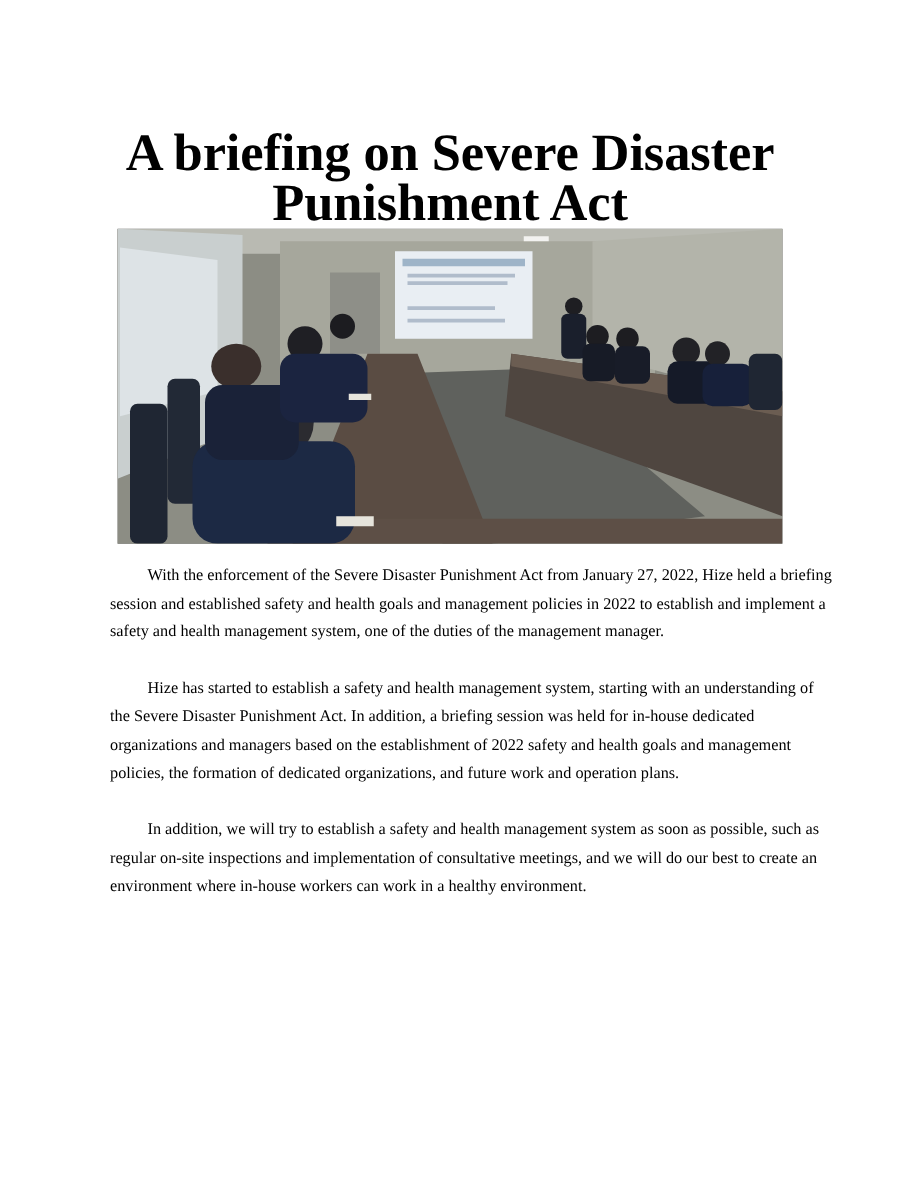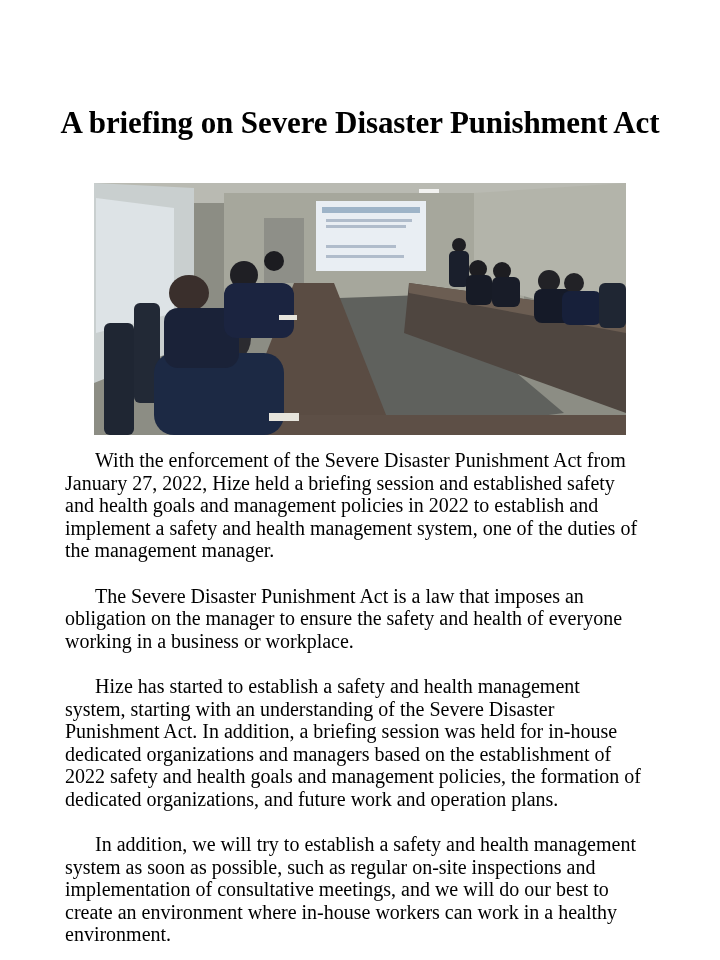--- a/index.html
+++ b/index.html
@@ -14,42 +14,42 @@
       overflow: hidden;
       font-family: "Liberation Serif", "DejaVu Serif", serif;
       color: #000000;
     }
     .title {
       position: absolute;
       left: 0;
       top: 103px;
       width: 720px;
       text-align: center;
-      font-size: 31px;
+      font-size: 42px;
       font-weight: bold;
       line-height: 40px;
       margin: 0;
       letter-spacing: -0.1px;
     }
     .photo {
       position: absolute;
       left: 94px;
       top: 183px;
       width: 532px;
       height: 252px;
       overflow: hidden;
       background: #6e6e68;
     }
     .photo svg { display: block; }
     .body-text {
       position: absolute;
-      left: 65px;
+      left: 88px;
       top: 449px;
       width: 580px;
-      font-size: 20px;
+      font-size: 13px;
       line-height: 22.6px;
     }
     .para {
       margin: 0 0 22.6px 0;
       text-indent: 30px;
     }
     .para:last-child { margin-bottom: 12px; }
   </style>
 </head>
 <body>
@@ -113,16 +113,15 @@
     <ellipse cx="455" cy="98" rx="11" ry="11" fill="#222226"></ellipse>
     <rect x="440" y="106" width="40" height="34" rx="8" fill="#151a28"></rect>
     <ellipse cx="480" cy="100" rx="10" ry="10" fill="#222226"></ellipse>
     <rect x="468" y="108" width="40" height="34" rx="8" fill="#17203a"></rect>
     <rect x="505" y="100" width="27" height="45" rx="6" fill="#1f2633"></rect>
   </svg>
 </div>
 
 <div class="body-text">
   <p class="para">With the enforcement of the Severe Disaster Punishment Act from January 27, 2022, Hize  held a briefing session and established safety and health goals and management policies in 2022 to establish and implement a safety and health management system, one of the duties of the management manager.</p>
-  <p class="para">The Severe Disaster Punishment Act is a law that imposes an obligation on the manager to ensure the safety and health of everyone working in a business or workplace.</p>
   <p class="para">Hize has started to establish a safety and health management system, starting with an understanding of the Severe Disaster Punishment Act. In addition, a briefing session was held for in-house dedicated organizations and managers based on the establishment of 2022 safety and health goals and management policies, the formation of dedicated organizations, and future work and operation plans.</p>
   <p class="para">In addition, we will try to establish a safety and health management system as soon as possible, such as regular on-site inspections and implementation of consultative meetings, and we will do our best to create an environment where in-house workers can work in a healthy environment.</p>
 </div>
 
 </body></html>

